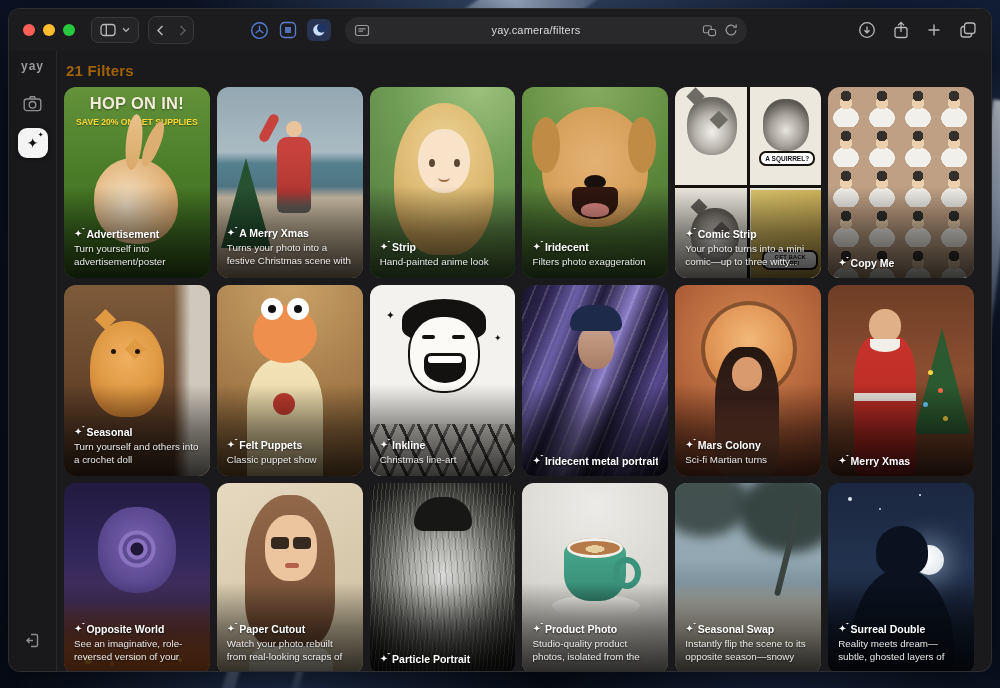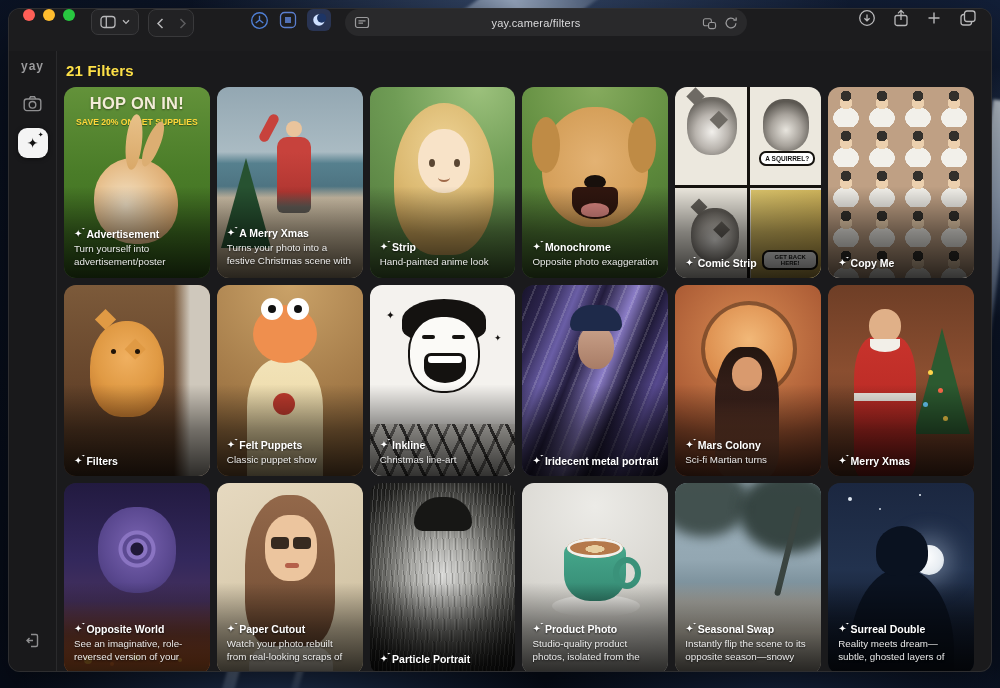--- a/index.html
+++ b/index.html
@@ -23,21 +23,21 @@
     background:linear-gradient(180deg,rgba(235,245,255,.9),rgba(130,175,255,.15))}
   .beam.b4{left:420px;top:-30px;width:220px;height:70px;transform:rotate(-36deg);opacity:.8;
     background:linear-gradient(90deg,transparent,rgba(220,235,255,.8) 45%,transparent 90%)}
 
   
   .window{position:absolute;left:8px;top:8px;width:984px;height:664px;
     background:#1a1a1c;border-radius:12px;border:1px solid rgba(255,255,255,.09);
     box-shadow:0 24px 70px rgba(0,0,0,.65);overflow:hidden;display:flex;flex-direction:column}
 
   
-  .toolbar{flex:0 0 42px;display:flex;align-items:flex-start;padding:0 14px;background:#1c1c1e;color:#c6c6c8}
+  .toolbar{flex:0 0 42px;display:flex;align-items:center;padding:0 14px;background:#1c1c1e;color:#c6c6c8}
   .dots{display:flex;gap:8px}
   .dot{width:12px;height:12px;border-radius:50%}
   .dot.r{background:#ff5f57}.dot.y{background:#febc2e}.dot.g{background:#28c840}
   .tool-btn{display:flex;align-items:center;justify-content:center;color:#b8b8ba}
   .toggle{margin-left:16px;height:26px;padding:0 8px;gap:6px;border:1px solid #3a3a3c;background:#242426;border-radius:7px}
   .navpill{margin-left:9px;height:28px;border:1px solid #39393b;background:#222224;border-radius:8px;display:flex;align-items:center}
   .navpill .tool-btn{width:22px;height:26px}
   .navpill .fwd{color:#5c5c5e}
   .ext{margin-left:56px;display:flex;align-items:center;gap:10px}
   .ext .moonwrap{width:24px;height:22px;border-radius:6px;background:rgba(80,125,235,.26);display:flex;align-items:center;justify-content:center}
@@ -55,21 +55,21 @@
   .side-icon{margin-top:22px;color:#8e8e90;display:flex;align-items:center;justify-content:center}
   .spark-active{margin-top:16px;width:30px;height:30px;border-radius:9px;background:#f4f4f4;
     color:#111;display:flex;align-items:center;justify-content:center;position:relative;
     box-shadow:0 1px 4px rgba(0,0,0,.5)}
   .spark-active .glyph{font-size:14px;line-height:1}
   .spark-active::after{content:"✦";position:absolute;right:4px;top:3px;font-size:7px}
   .signout{margin-top:auto;color:#8e8e90}
 
   .main{flex:1;display:flex;flex-direction:column;min-width:0}
   .main-head{flex:0 0 35px;display:flex;align-items:center;padding:4px 22px 0 9px}
-  .page-title{color:#fde047;font-size:15px;font-weight:700;letter-spacing:.2px}
+  .page-title{color:#a16207;font-size:15px;font-weight:700;letter-spacing:.2px}
   .segments{margin-left:auto;display:flex;gap:7px}
   .seg{height:21px;padding:0 12px;border-radius:11px;font-size:10.5px;font-weight:600;
     display:flex;align-items:center;border:1px solid #4c4c4e;background:rgba(255,255,255,.04);color:#e4e4e6}
   .seg.active{background:#fff;border-color:#fff;color:#121212}
 
   
   .grid{display:grid;grid-template-columns:repeat(6,1fr);gap:7px;padding:1px 17px 0 7px}
   .card{position:relative;height:191px;border-radius:12px;overflow:hidden;background:#242426}
   .thumb{position:absolute;inset:0}
   .thumb *{position:absolute}
@@ -425,41 +425,42 @@
 
         <article class="card">
           <div class="thumb a3">
             <div class="dog"></div>
             <div class="nose"></div>
             <div class="mouth"></div>
           </div>
           <div class="overlay">
             <div class="card-title">
                 <span class="sp">✦</span>
-                <span>Monochrome</span>
-              </div>
-            <div class="card-desc">Opposite photo exaggeration</div>
+                <span>Iridecent</span>
+              </div>
+            <div class="card-desc">Filters photo exaggeration</div>
           </div>
         </article>
 
         <article class="card">
           <div class="thumb a4">
             <div class="h1"></div>
             <div class="h3"></div>
             <div class="h2"></div>
             <div class="yellow"></div>
             <div class="lines"></div>
             <div class="bubble">A SQUIRREL?</div>
             <div class="bubble2">GET BACK HERE!</div>
           </div>
           <div class="overlay">
             <div class="card-title">
                 <span class="sp">✦</span>
                 <span>Comic Strip</span>
               </div>
+            <div class="card-desc">Your photo turns into a mini comic—up to three witty...</div>
           </div>
         </article>
 
         <article class="card">
           <div class="thumb a5"></div>
           <div class="overlay">
             <div class="card-title">
                 <span class="sp">✦</span>
                 <span>Copy Me</span>
               </div>
@@ -468,22 +469,23 @@
         </article>
 
         <article class="card">
           <div class="thumb a6">
             <div class="cab"></div>
             <div class="cat"></div>
           </div>
           <div class="overlay">
             <div class="card-title">
                 <span class="sp">✦</span>
-                <span>Filters</span>
-              </div>
+                <span>Seasonal</span>
+              </div>
+            <div class="card-desc">Turn yourself and others into a crochet doll</div>
           </div>
         </article>
 
         <article class="card">
           <div class="thumb a7">
             <div class="pbody"></div>
             <div class="head"></div>
           </div>
           <div class="overlay">
             <div class="card-title">

